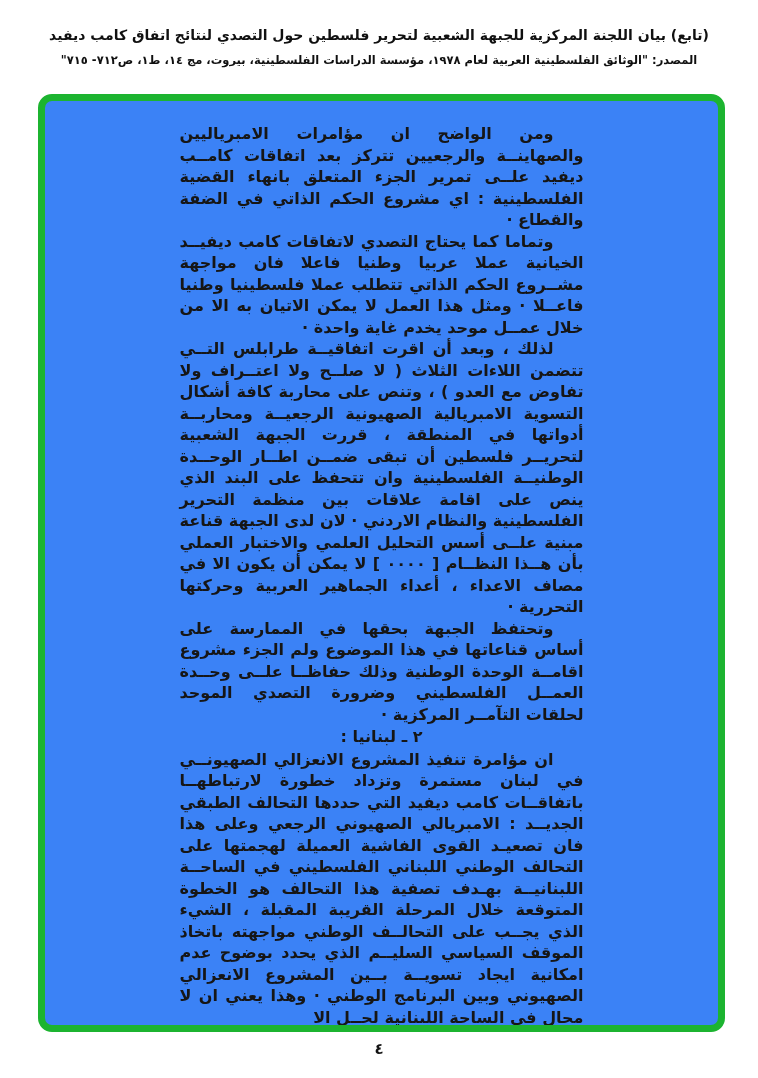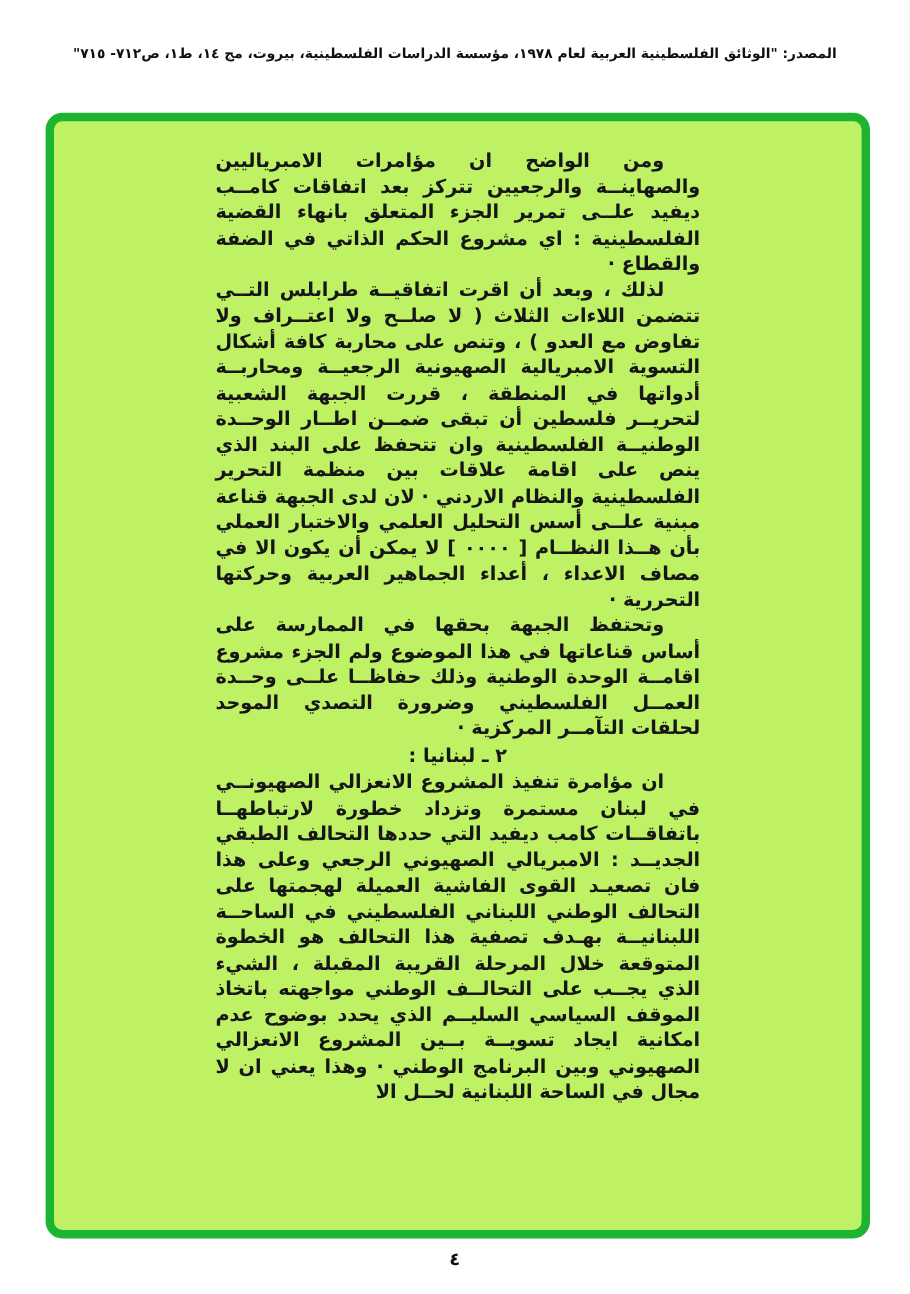--- a/index.html
+++ b/index.html
@@ -38,21 +38,21 @@
   }
   .green-frame {
     position: absolute;
     left: 38px;
     top: 94px;
     width: 673px;   
     height: 924px;  
     border: 7px solid #1cb430;
     border-radius: 14px;
     overflow: hidden;
-    background: #bef264;
+    background: #3b82f6;
   }
   .text-col {
     width: 404px;
     margin: 22px auto 0 auto;
     direction: rtl;
     text-align: justify;
     font-weight: bold;
     font-size: 16px;
     line-height: 21.5px;
     color: #161616;
@@ -79,26 +79,28 @@
     font-size: 15px;
     color: #111111;
   }
 </style>
 </head>
 <body>
 
 <div class="page">
 
   <div class="doc-header">
+    <div class="doc-title">(تابع)  بيان اللجنة المركزية للجبهة الشعبية لتحرير فلسطين حول التصدي لنتائج اتفاق كامب ديفيد</div>
     <div class="doc-source">المصدر: "الوثائق الفلسطينية العربية لعام ١٩٧٨، مؤسسة الدراسات الفلسطينية، بيروت، مج ١٤، ط١، ص٧١٢- ٧١٥"</div>
   </div>
 
   <div class="green-frame">
     <div class="text-col">
       <p class="para">ومن الواضح ان مؤامرات الامبرياليين والصهاينــة والرجعيين تتركز بعد اتفاقات كامــب ديفيد علــى تمرير الجزء المتعلق بانهاء القضية الفلسطينية : اي مشروع الحكم الذاتي في الضفة والقطاع ·</p>
+      <p class="para">وتماما كما يحتاج التصدي لاتفاقات كامب ديفيــد الخيانية عملا عربيا وطنيا فاعلا فان مواجهة مشــروع الحكم الذاتي تتطلب عملا فلسطينيا وطنيا فاعــلا · ومثل هذا العمل لا يمكن الاتيان به الا من خلال عمــل موحد يخدم غاية واحدة ·</p>
       <p class="para">لذلك ، وبعد أن اقرت اتفاقيــة طرابلس التــي تتضمن اللاءات الثلاث ( لا صلــح ولا اعتــراف ولا تفاوض مع العدو ) ، وتنص على محاربة كافة أشكال التسوية الامبريالية الصهيونية الرجعيــة ومحاربــة أدواتها في المنطقة ، قررت الجبهة الشعبية لتحريــر فلسطين أن تبقى ضمــن اطــار الوحــدة الوطنيــة الفلسطينية وان تتحفظ على البند الذي ينص على اقامة علاقات بين منظمة التحرير الفلسطينية والنظام الاردني · لان لدى الجبهة قناعة مبنية علــى أسس التحليل العلمي والاختبار العملي بأن هــذا النظــام [ ٠٠٠٠ ] لا يمكن أن يكون الا في مصاف الاعداء ، أعداء الجماهير العربية وحركتها التحررية ·</p>
       <p class="para">وتحتفظ الجبهة بحقها في الممارسة على أساس قناعاتها في هذا الموضوع ولم الجزء مشروع اقامــة الوحدة الوطنية وذلك حفاظــا علــى وحــدة العمــل الفلسطيني وضرورة التصدي الموحد لحلقات التآمــر المركزية ·</p>
       <p class="section-heading">٢ ـ لبنانيا :</p>
       <p class="para">ان مؤامرة تنفيذ المشروع الانعزالي الصهيونــي في لبنان مستمرة وتزداد خطورة لارتباطهــا باتفاقــات كامب ديفيد التي حددها التحالف الطبقي الجديــد : الامبريالي الصهيوني الرجعي وعلى هذا فان تصعيـد القوى الفاشية العميلة لهجمتها على التحالف الوطني اللبناني الفلسطيني في الساحــة اللبنانيــة بهـدف تصفية هذا التحالف هو الخطوة المتوقعة خلال المرحلة القريبة المقبلة ، الشيء الذي يجــب على التحالــف الوطني مواجهته باتخاذ الموقف السياسي السليــم الذي يحدد بوضوح عدم امكانية ايجاد تسويــة بــين المشروع الانعزالي الصهيوني وبين البرنامج الوطني · وهذا يعني ان لا مجال في الساحة اللبنانية لحــل الا</p>
     </div>
   </div>
 
   <div class="page-num">٤</div>
 
 </div>

